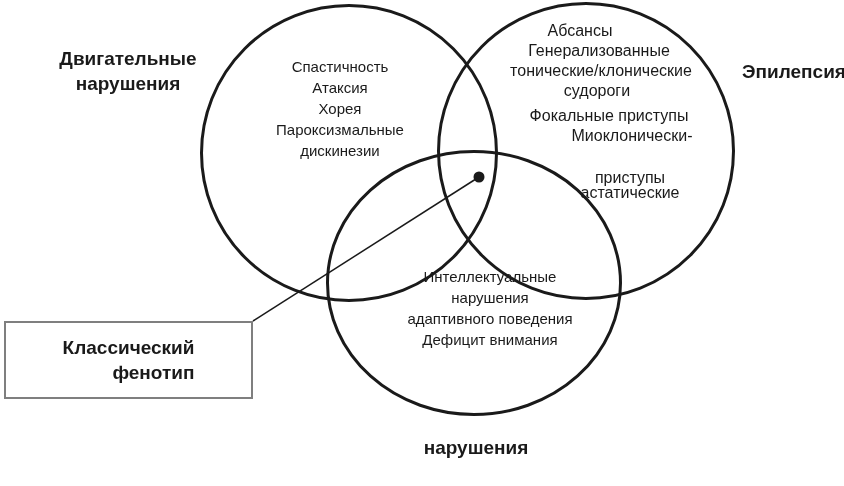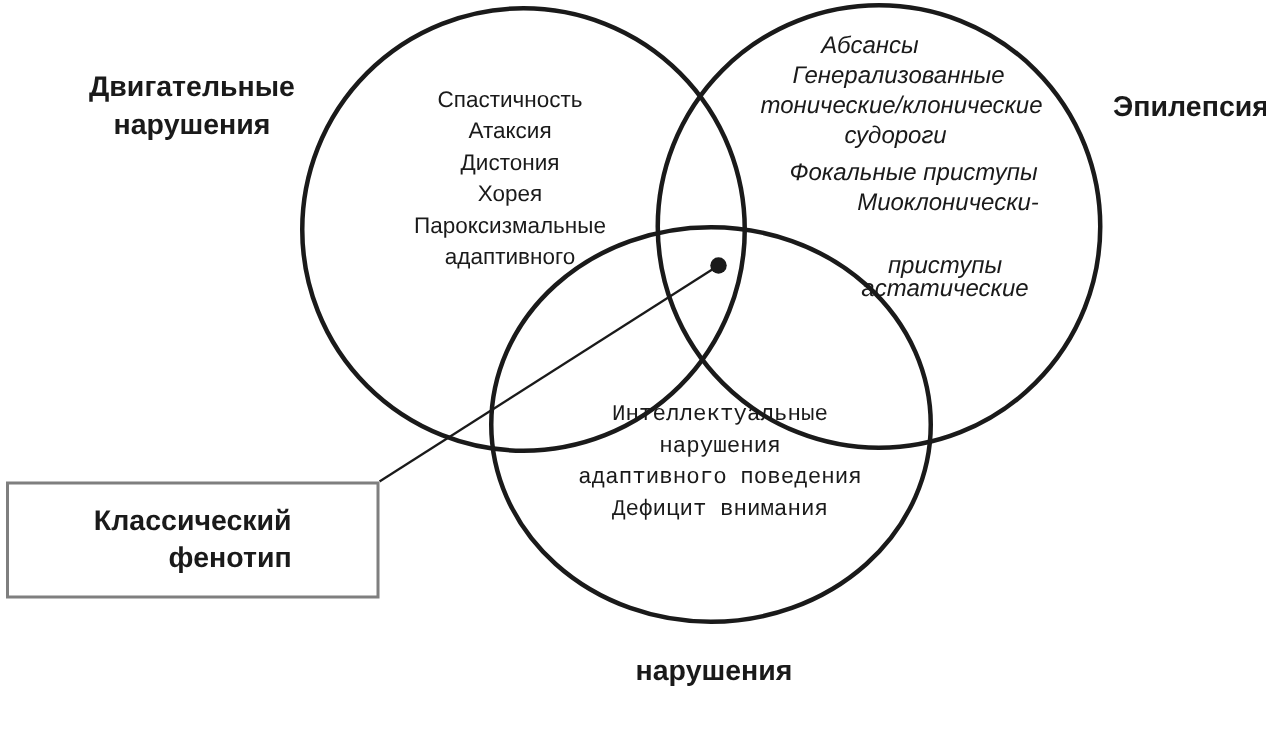--- a/index.html
+++ b/index.html
@@ -26,29 +26,28 @@
     position: absolute;
     transform: translateX(-50%);
     text-align: center;
     font-size: 15px;
     line-height: 21px;
     white-space: nowrap;
   }
   
   .motor-text { left: 340px; top: 56px; }
   
-  .cog-text { left: 480px; top: 266px; font-family: Liberation Mono, monospace; }
+  .cog-text { left: 490px; top: 266px; }
   
   .ep-text .l {
     position: absolute;
     transform: translateX(-50%);
     font-size: 16px;
     line-height: 20px;
     white-space: nowrap;
-    font-style: italic;
   }
   .ep-text .l:nth-child(1) { left: 580px; top: 21px; }
   .ep-text .l:nth-child(2) { left: 599px; top: 41px; }
   .ep-text .l:nth-child(3) { left: 601px; top: 61px; }
   .ep-text .l:nth-child(4) { left: 597px; top: 81px; }
   .ep-text .l:nth-child(5) { left: 609px; top: 106px; }
   .ep-text .l:nth-child(6) { left: 632px; top: 126px; }
   .ep-text .l:nth-child(7) { left: 630px; top: 147px; margin-top: 36px; }
   .ep-text .l:nth-child(8) { left: 630px; top: 168px; }
   
@@ -103,24 +102,23 @@
 
   <div class="label epilepsy-label">Эпилепсия</div>
 
   <div class="label cognitive-label">
     <div>нарушения</div>
   </div>
 
   <div class="vblock motor-text">
     <div>Спастичность</div>
     <div>Атаксия</div>
-    <div>Дистония</div>
     <div>Хорея</div>
     <div>Пароксизмальные</div>
-    <div>адаптивного</div>
+    <div>дискинезии</div>
   </div>
 
   <div class="ep-text">
     <div class="l">Абсансы</div>
     <div class="l">Генерализованные</div>
     <div class="l">тонические/клонические</div>
     <div class="l">судороги</div>
     <div class="l">Фокальные приступы</div>
     <div class="l">Миоклонически-</div>
     <div class="l">астатические</div>

